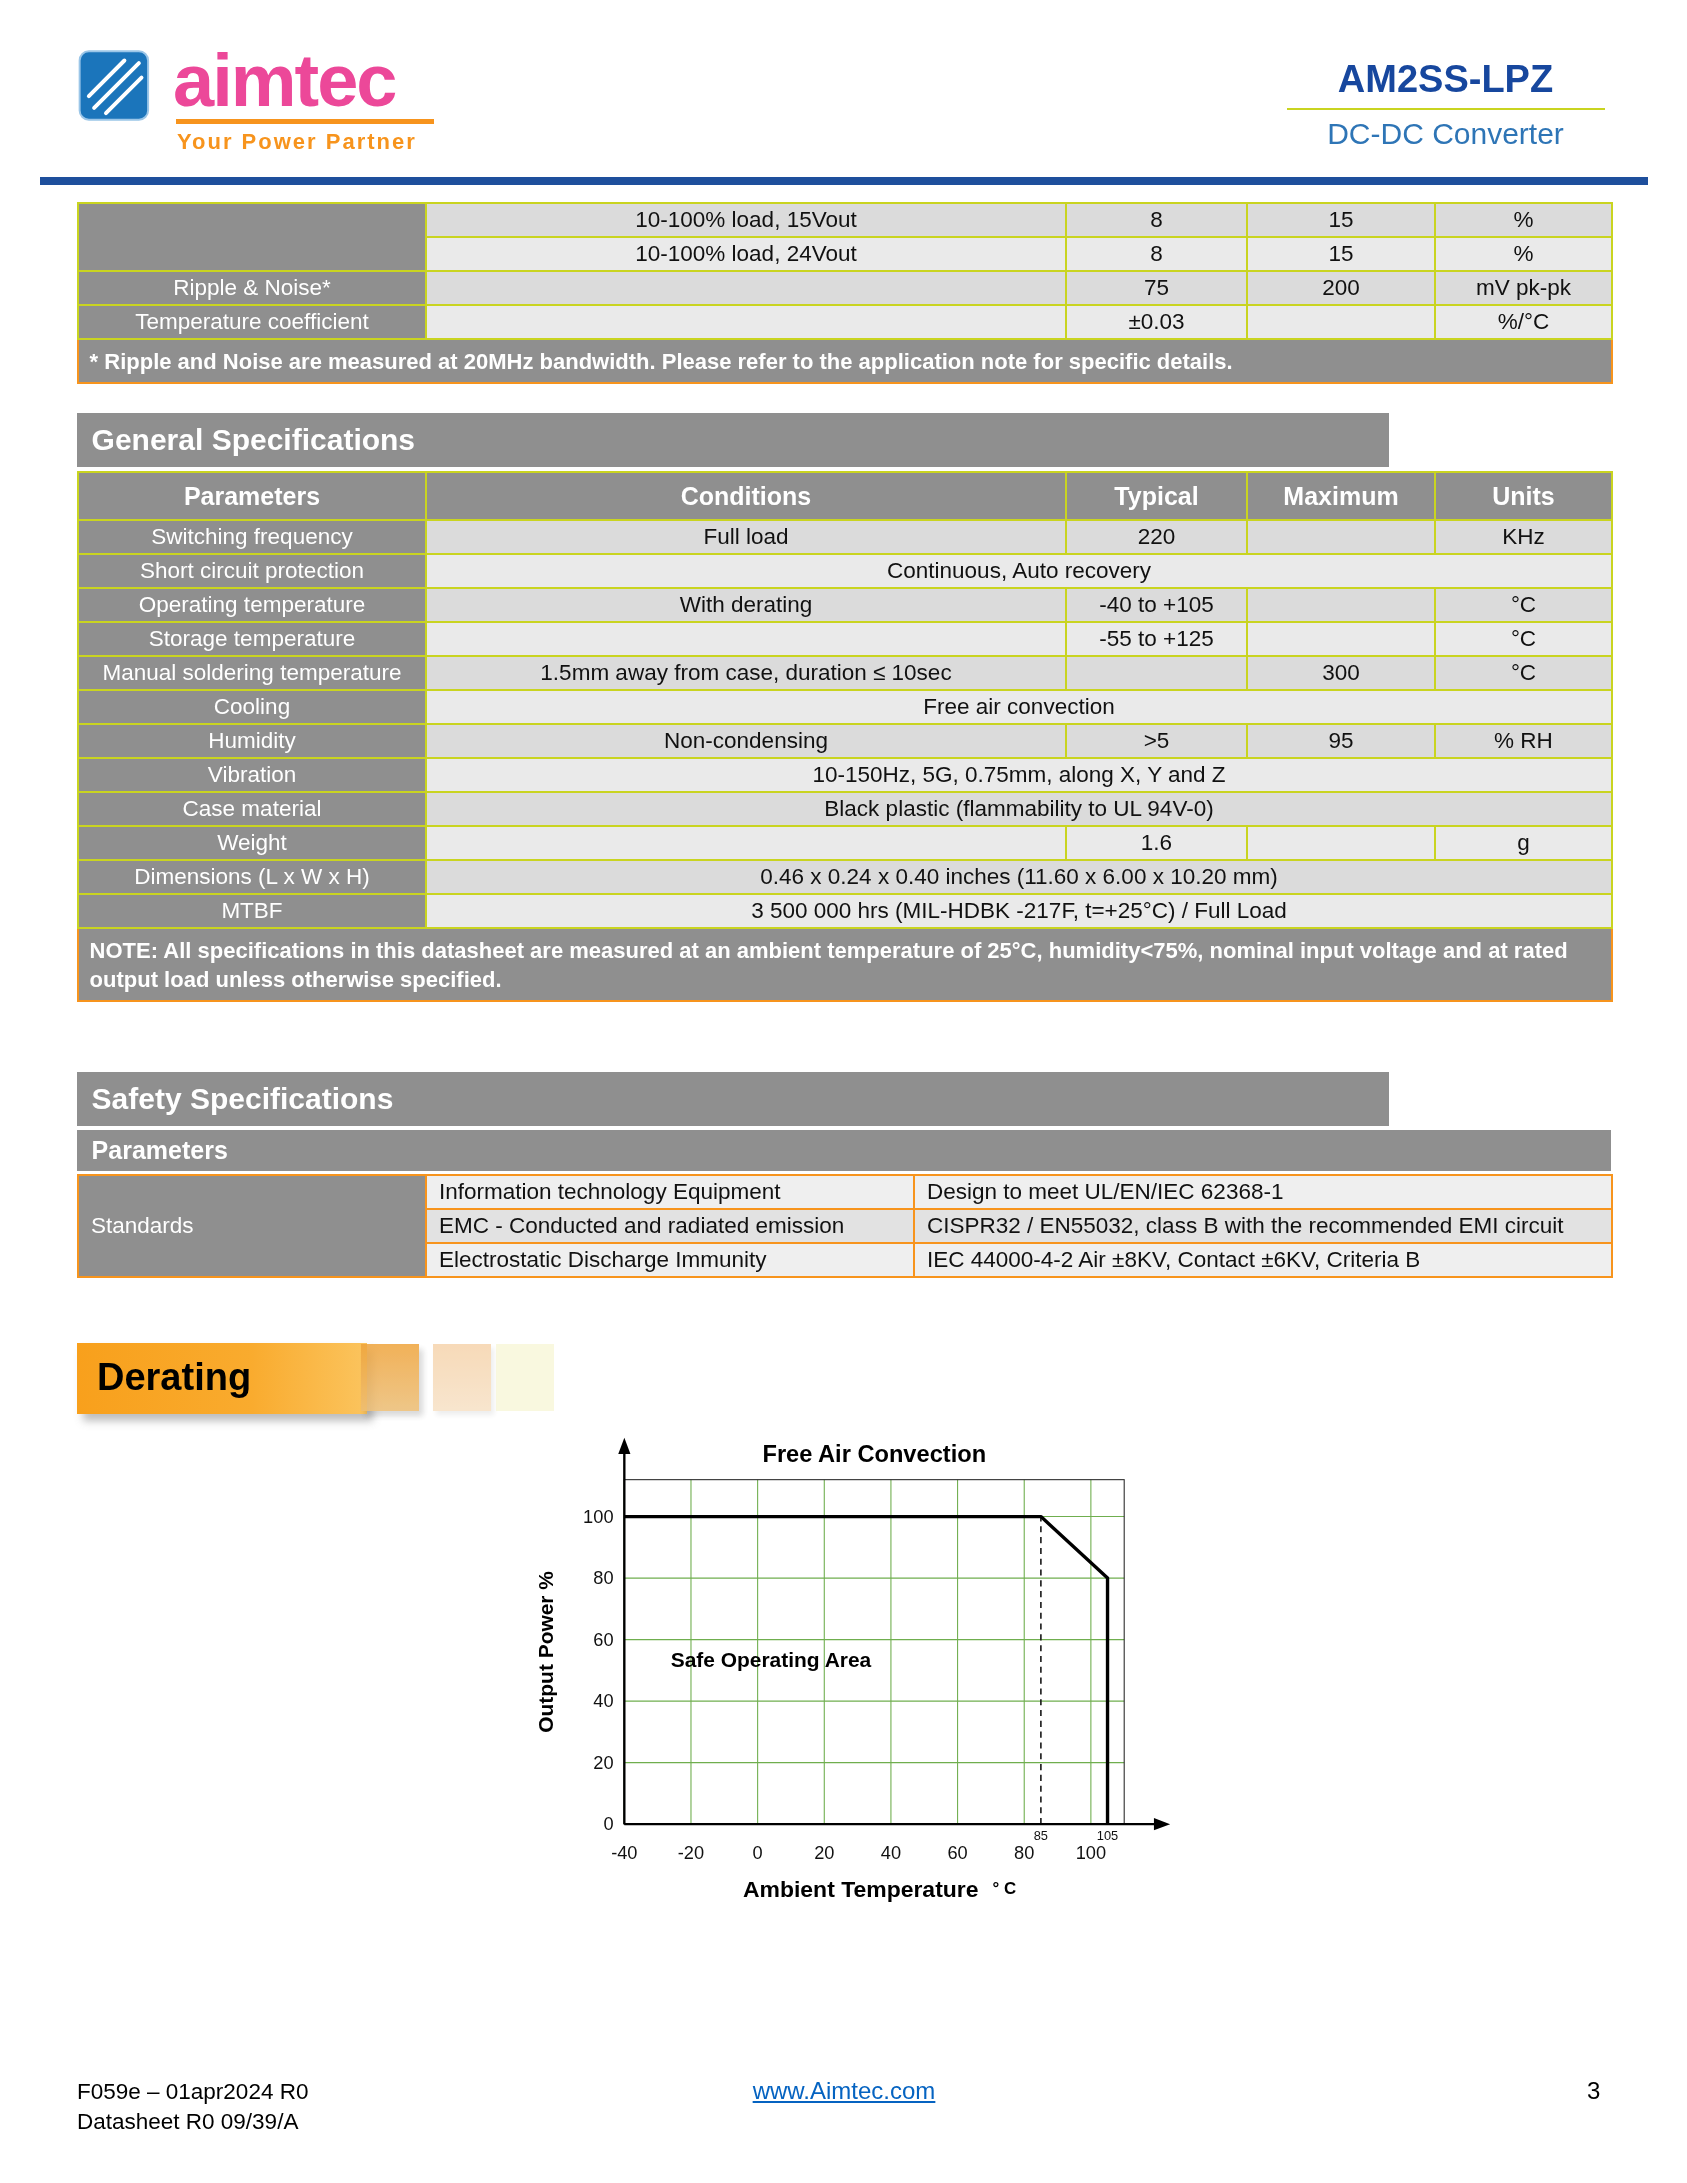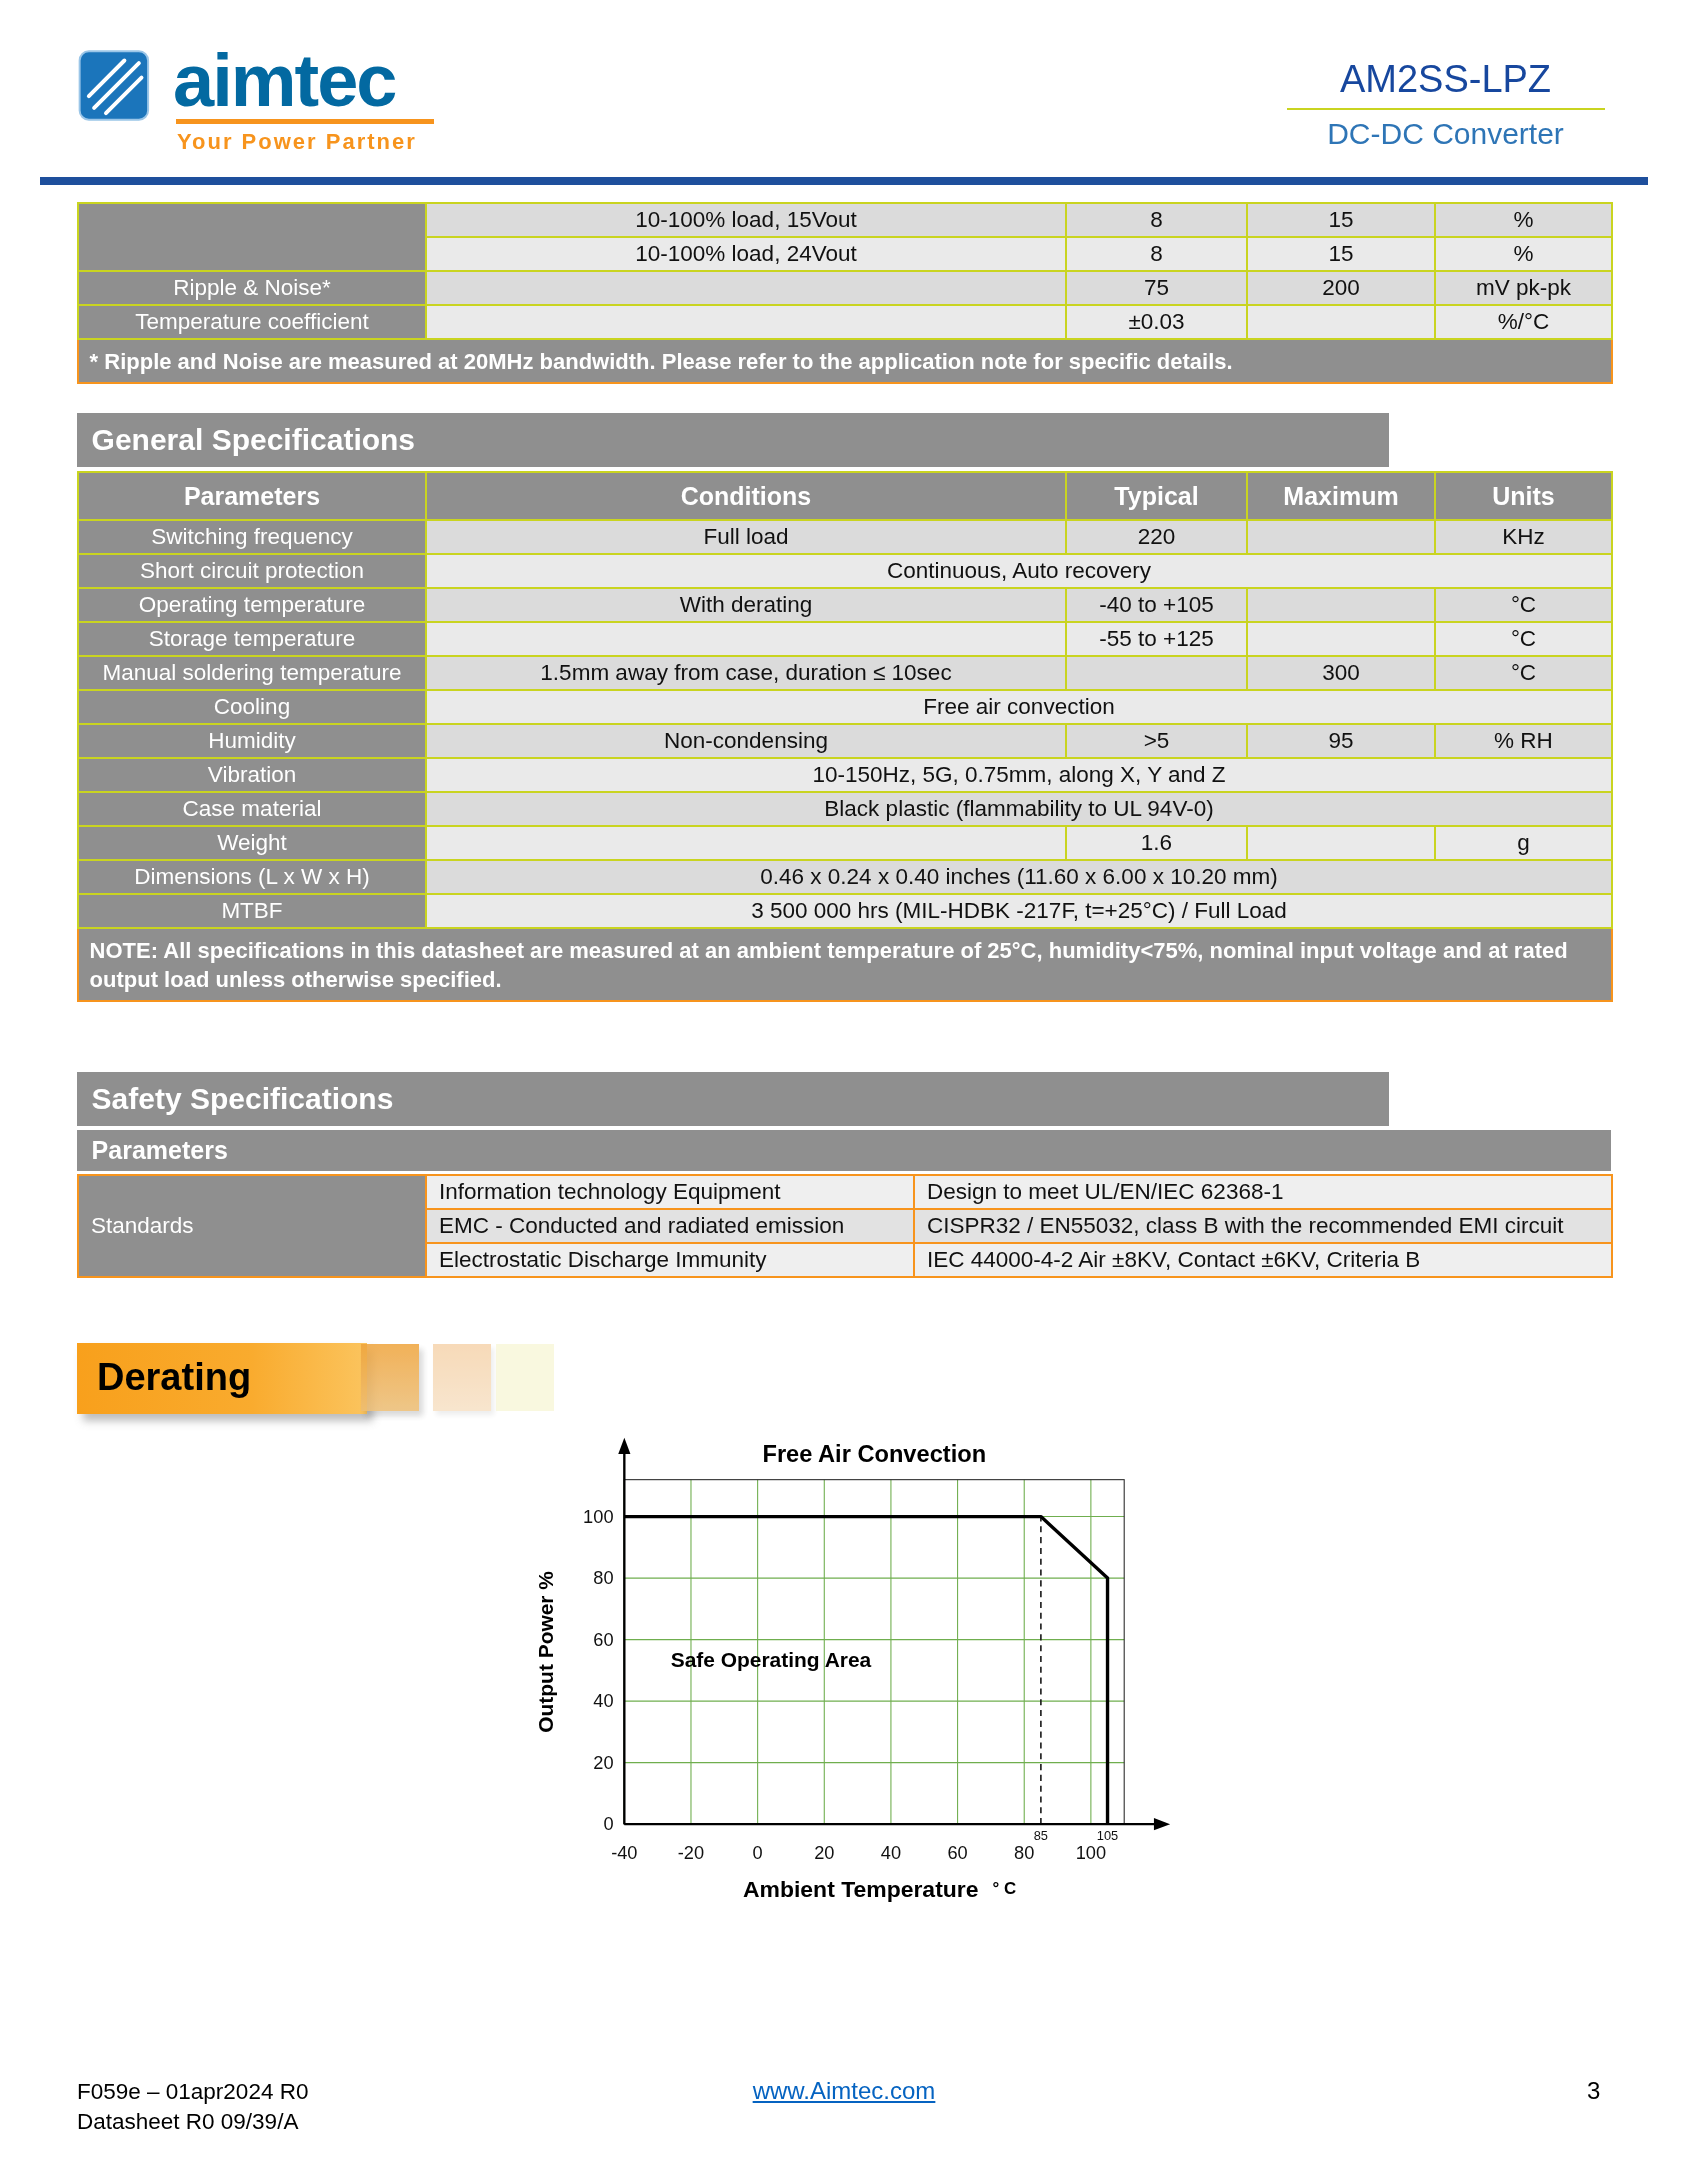--- a/index.html
+++ b/index.html
@@ -4,25 +4,25 @@
 <style>
   *{margin:0;padding:0;box-sizing:border-box}
   html,body{background:#fff}
   body{font-family:"Liberation Sans","DejaVu Sans",sans-serif;color:#111}
   .page{position:relative;width:1687px;height:2183px;background:#ffffff;overflow:hidden}
 
   
   .header{position:absolute;left:77px;top:46px;width:1534px;height:126px}
   .logo{display:flex;gap:17px;align-items:flex-start}
   .logo-mark{width:79px;height:79px}
-  .logo-text{font-size:74px;font-weight:bold;color:#0369a1;letter-spacing:-2px;line-height:69px}
+  .logo-text{font-size:74px;font-weight:bold;color:#ec4899;letter-spacing:-2px;line-height:69px}
   .logo-underline{height:4.6px;background:#f7941d;width:258px;margin:4px 0 5.3px 2.6px}
   .logo-tagline{color:#f7941d;font-weight:bold;font-size:22px;letter-spacing:2px;padding-left:4px}
   .product-block{position:absolute;right:0;top:12px;width:331px;text-align:center}
-  .product-name{font-size:38px;font-weight:normal;color:#17479e}
+  .product-name{font-size:38px;font-weight:bold;color:#17479e}
   .product-underline{height:2.6px;background:#c9d420;width:318px;margin:6.6px auto 6.6px auto}
   .product-subtitle{font-size:30px;color:#2e75b6}
   .blue-rule{position:absolute;left:40px;top:177px;width:1608px;height:4.6px;border-top:6px solid #1e4f9c;border-bottom:2.6px solid #1e4f9c}
 
   
   table.spec{border-collapse:collapse;width:1534px;table-layout:fixed}
   table.spec td,table.spec th{border:2.6px solid #c9d420;height:34px;font-size:22.5px;padding:1.3px 9.3px;text-align:center;overflow:hidden}
   table.spec tbody tr:nth-child(odd) td{background:#dbdbdb}
   table.spec tbody tr:nth-child(even) td{background:#eaeaea}
   td.param,th.param{background:#8f8f8f !important;color:#fff;font-weight:normal;text-align:left}

